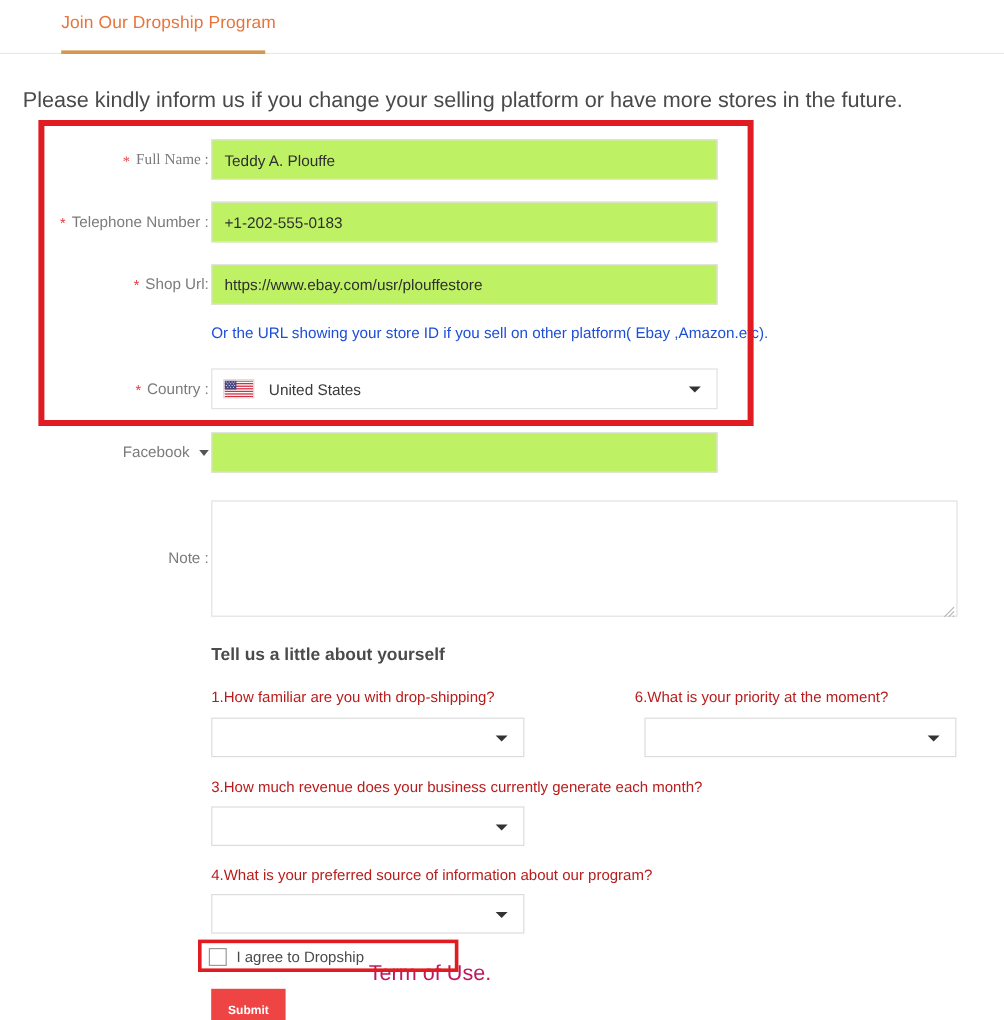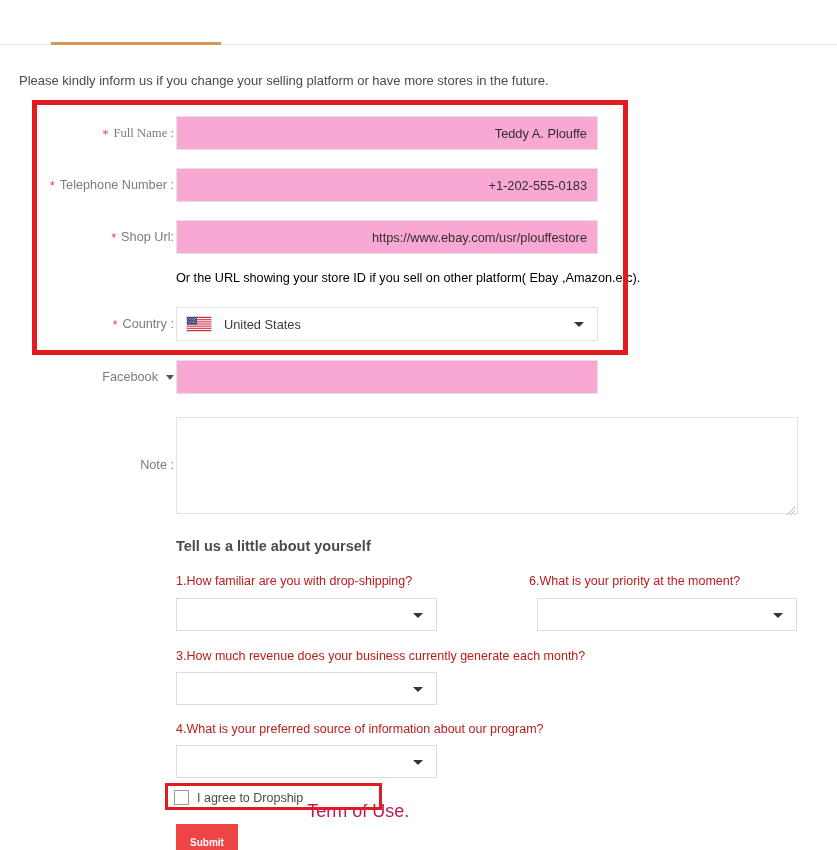--- a/index.html
+++ b/index.html
@@ -41,21 +41,21 @@
     width: 170px;
     height: 3px;
     background: #d79650;
   }
 
   
   .intro {
     position: absolute;
     left: 19px;
     top: 73px;
-    font-size: 13px;
+    font-size: 18px;
     color: #4a4a4a;
     white-space: nowrap;
   }
 
   
   .annot-box {
     position: absolute;
     border: 5px solid #e11b22;
     pointer-events: none;
     z-index: 30;
@@ -80,48 +80,47 @@
   }
   .req-star {
     color: #e4393c;
     font-size: 12px;
     margin-right: 5px;
     vertical-align: -1px;
   }
   .txt-input {
     position: absolute;
     border: 1px solid #e2e2e2;
-    background: #f9a8d4;
+    background: #bef264;
     font-family: "Liberation Sans", sans-serif;
     font-size: 12.8px;
     color: #2f2f2f;
     padding: 0 10px;
     height: 34px;
     line-height: 32px;
     outline: none;
-    text-align: right;
   }
   .txt-input::placeholder { color: #bbbbbb; }
 
   
   #row-fullname   { left: 40px; top: 116px; width: 134px; font-family: Liberation Serif, serif; }
   #inp-fullname   { left: 176px; top: 116px; width: 422px; }
 
   #row-phone      { left: 40px; top: 168px; width: 134px; }
   #inp-phone      { left: 176px; top: 168px; width: 422px; }
 
   #row-shopurl    { left: 40px; top: 220px; width: 134px; }
   #inp-shopurl    { left: 176px; top: 220px; width: 422px; }
 
   .hint-text {
     position: absolute;
     left: 176px;
     top: 271px;
     font-size: 12.7px;
-    color: #000000;
+    color: #1d4ed8;
     white-space: nowrap;
   }
 
   #row-country    { left: 40px; top: 307px; width: 134px; }
   .country-select {
     position: absolute;
     left: 176px;
     top: 307px;
     width: 422px;
     height: 34px;
@@ -278,20 +277,21 @@
     font-size: 10px;
     font-weight: bold;
     cursor: pointer;
     padding: 0;
   }
 </style>
 </head>
 <body>
 
 <div class="tab-bar">
+  <div class="tab-item">Join Our Dropship Program</div>
   <div class="tab-underline"></div>
 </div>
 
 <div class="intro">Please kindly inform us if you change your selling platform or have more stores in the future.</div>
 
 <div class="form-row" id="row-fullname">
   <div class="field-label">
     <span class="req-star">*</span><span>Full Name :</span>
   </div>
 </div>

